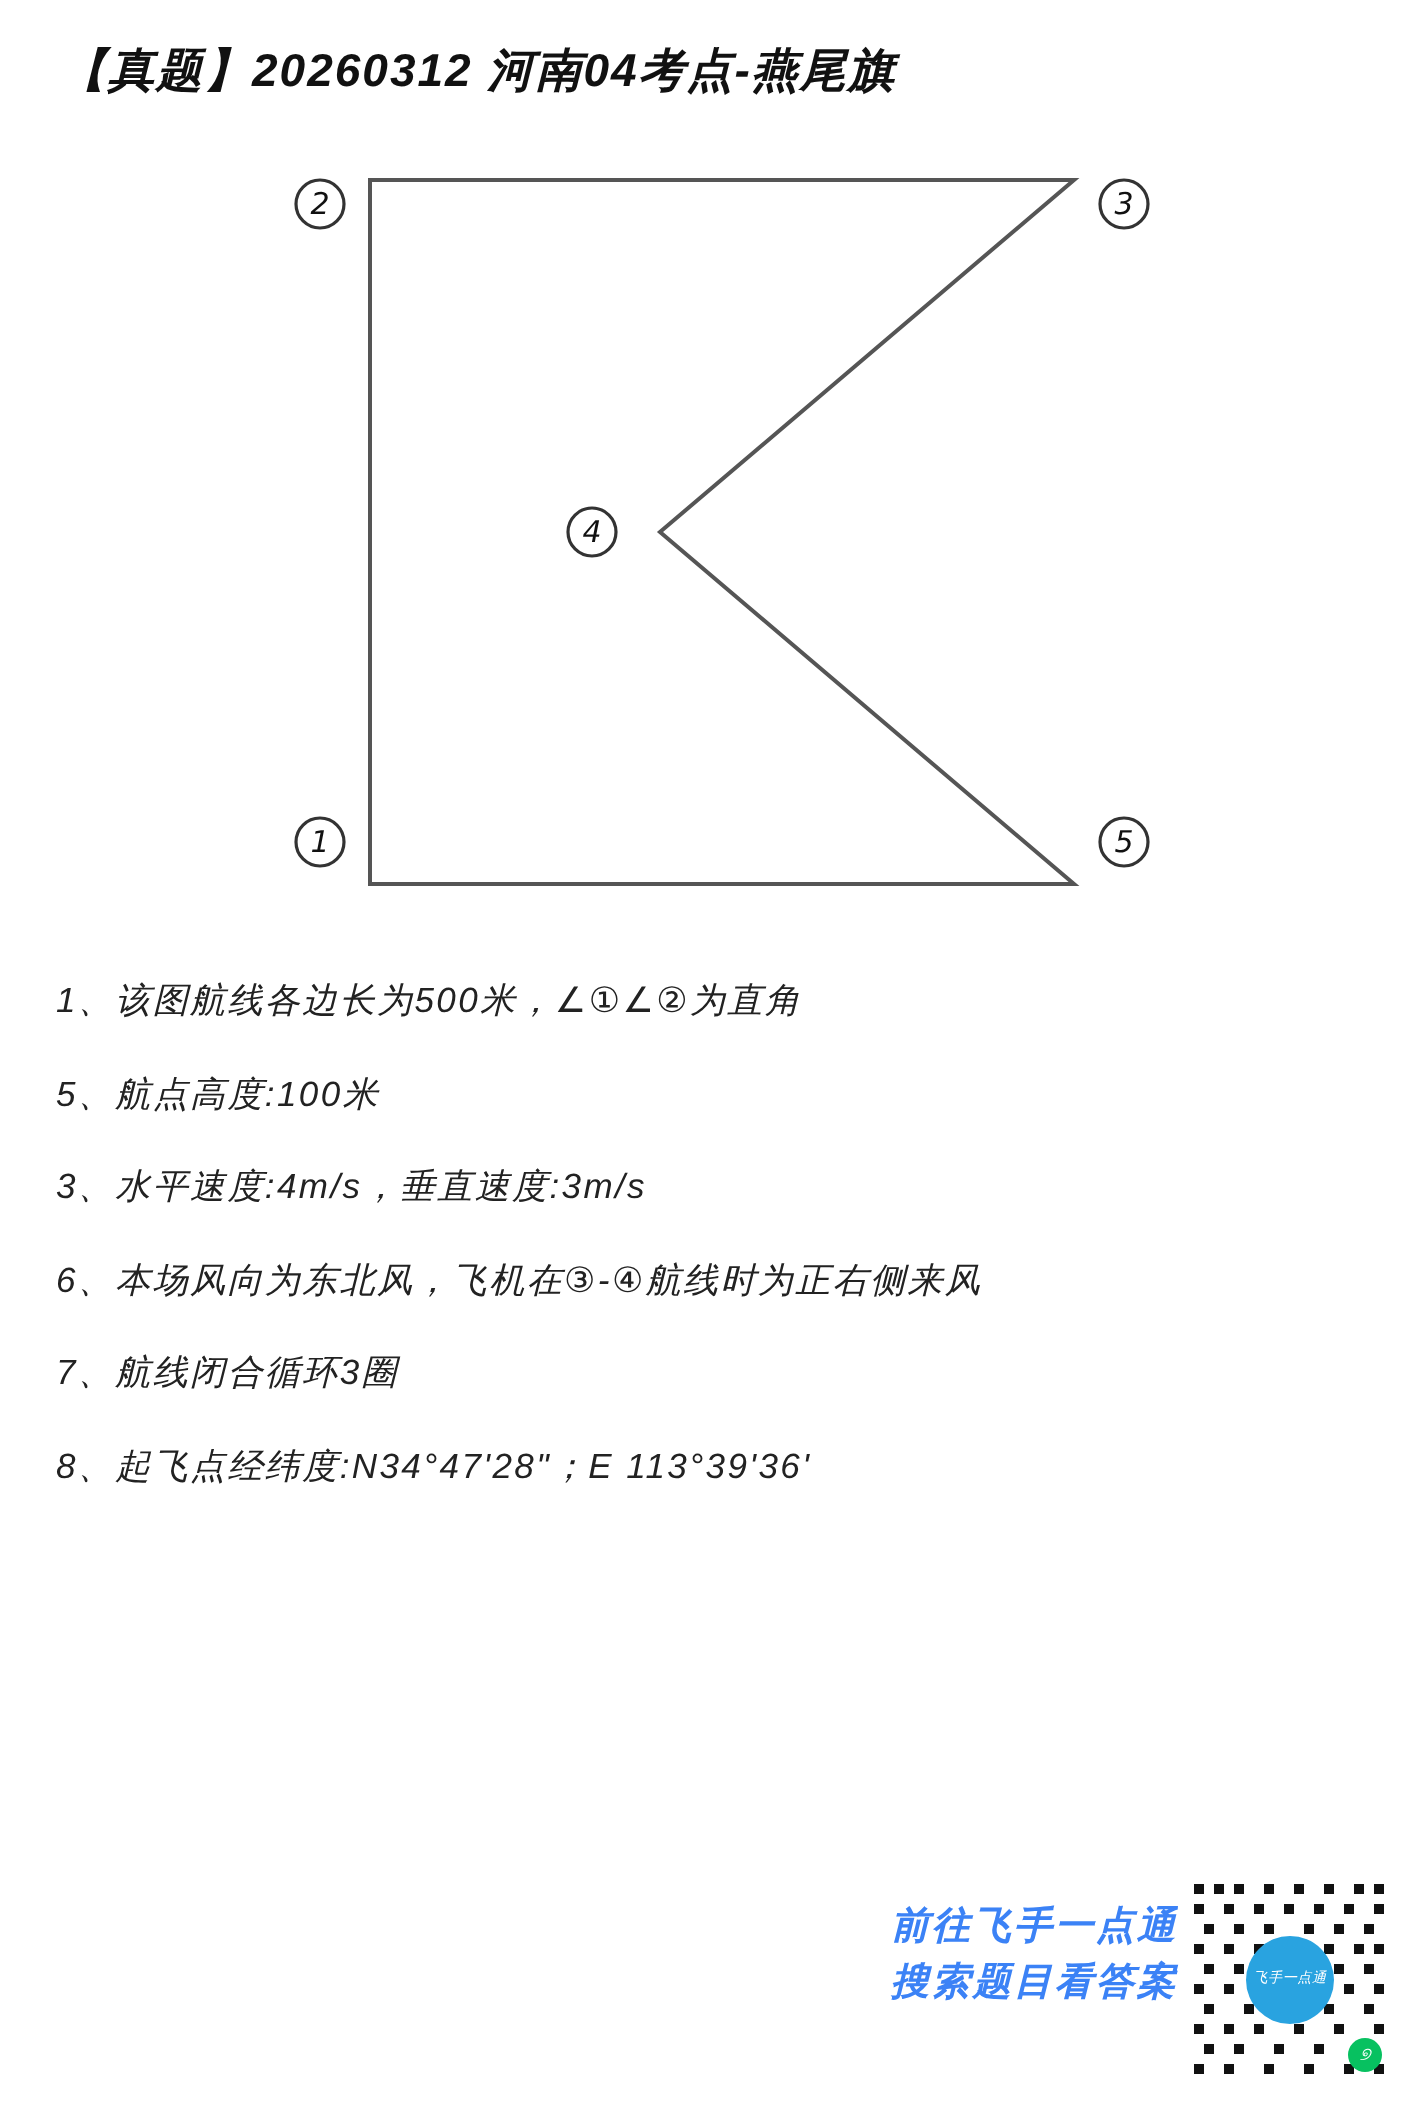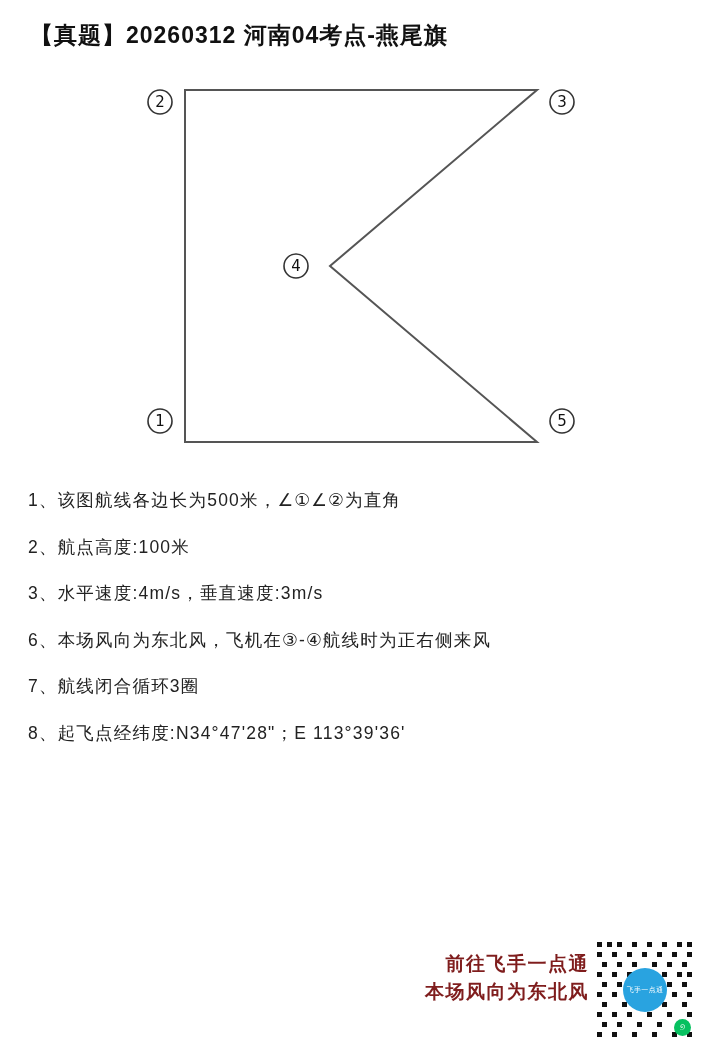--- a/index.html
+++ b/index.html
@@ -12,20 +12,21 @@
     background: #ffffff;
     font-family: "Liberation Sans", "DejaVu Sans", sans-serif;
     color: #1a1a1a;
     position: relative;
     overflow: hidden;
   }
   .page {
     position: relative;
     width: 696px;
     height: 1062px;
+    font-style: italic;
   }
   .title {
     position: absolute;
     left: 30px;
     top: 20px;
     font-size: 23px;
     font-weight: bold;
     letter-spacing: 1px;
     color: #111111;
     white-space: nowrap;
@@ -60,21 +61,21 @@
     left: 0;
     bottom: 14px;
     width: 707px;
     height: 110px;
   }
   .footer-text {
     position: absolute;
     right: 118px;
     top: 12px;
     text-align: right;
-    color: #7f1d1d;
+    color: #3b82f6;
     font-size: 19px;
     font-weight: bold;
     letter-spacing: 1.5px;
     line-height: 1.45;
     margin-left: 28px;
   }
   .qr {
     position: absolute;
     right: 10px;
     top: 0px;
@@ -143,31 +144,31 @@
       </g>
       <g>
         <circle cx="562" cy="359" r="12" fill="#ffffff" stroke="#333333" stroke-width="1.6"></circle>
         <text x="562" y="364" text-anchor="middle" font-size="15" font-family="DejaVu Sans, sans-serif" fill="#111111">5</text>
       </g>
     </svg>
   </div>
 
   <div class="notes">
     <div class="note">1、该图航线各边长为500米，∠①∠②为直角</div>
-    <div class="note">2、航点高度:100米</div>
+    <div class="note">5、航点高度:100米</div>
     <div class="note">3、水平速度:4m/s，垂直速度:3m/s</div>
     <div class="note">6、本场风向为东北风，飞机在③-④航线时为正右侧来风</div>
     <div class="note">7、航线闭合循环3圈</div>
     <div class="note">8、起飞点经纬度:N34°47'28"；E 113°39'36'</div>
   </div>
 
   <div class="footer">
     <div class="footer-text">
       <div>前往飞手一点通</div>
-      <div>本场风向为东北风</div>
+      <div>搜索题目看答案</div>
     </div>
     <div class="qr">
       <svg width="104" height="104" viewBox="0 0 104 104">
         <g fill="#111111">
           <rect x="4" y="4" width="5" height="5"></rect>
             <rect x="14" y="4" width="5" height="5"></rect>
           <rect x="24" y="4" width="5" height="5"></rect>
             <rect x="39" y="4" width="5" height="5"></rect>
           <rect x="54" y="4" width="5" height="5"></rect>
             <rect x="69" y="4" width="5" height="5"></rect>

